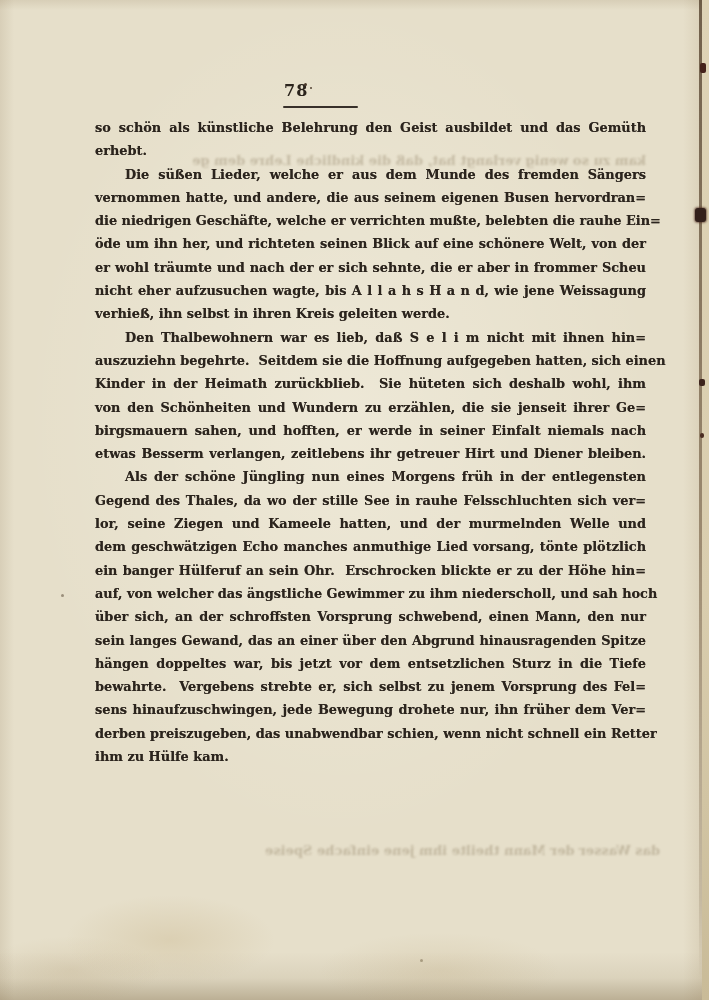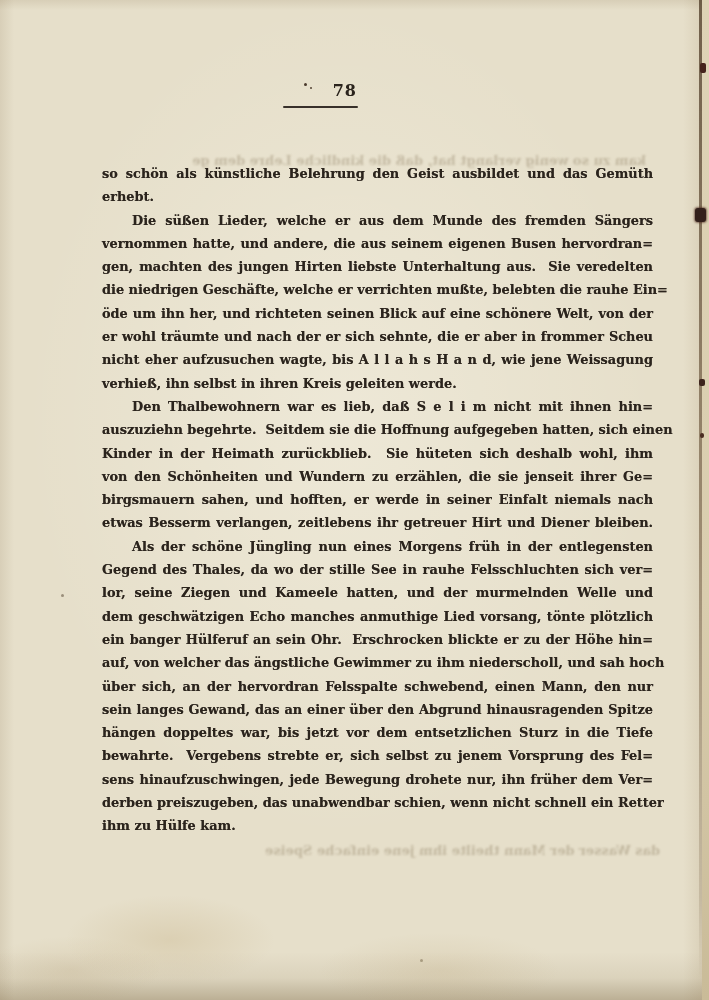--- a/index.html
+++ b/index.html
@@ -14,29 +14,29 @@
       radial-gradient(ellipse 120px 45px at 10% 97%, rgba(160,130,80,0.14), transparent 75%),
       radial-gradient(ellipse 420px 560px at 48% 42%, rgba(255,253,244,0.30), transparent 75%),
       linear-gradient(to right, rgba(130,108,74,0.14) 0px, transparent 14px),
       linear-gradient(to bottom, rgba(140,120,85,0.16) 0px, transparent 10px),
       linear-gradient(to left, rgba(150,125,85,0.20) 0px, transparent 26px),
       linear-gradient(to top, rgba(118,98,62,0.38) 0px, rgba(120,100,65,0.10) 22px, transparent 48px);
     font-family:"DejaVu Serif","Liberation Serif",serif;
   }
   .pagenum{
     position:absolute;left:284px;top:81px;width:73px;
-    text-align:right;font-size:16px;font-weight:700;color:#2b241d;
+    text-align:left;font-size:16px;font-weight:700;color:#2b241d;
     letter-spacing:1px;
   }
   .numrule{
     position:absolute;left:283px;top:106px;width:75px;height:2px;
     background:#38302a;border-radius:1px;
   }
   .text{
-    position:absolute;left:102px;top:116px;width:551px;z-index:2;margin-top:46px;
+    position:absolute;left:95px;top:116px;width:551px;z-index:2;
   }
   .line{
     line-height:23.3px;height:23.3px;
     font-size:12.9px;font-weight:700;color:#2b241d;
     white-space:nowrap;
     text-align:justify;text-align-last:justify;
     text-shadow:0 0 0.5px rgba(43,36,29,0.65);
   }
   .indent{text-indent:30px;}
   .pend{text-align-last:left;}
@@ -80,39 +80,38 @@
   <div class="numrule"></div>
 
   <div class="ghost ghost1">kam zu so wenig verlangt hat, daß die kindliche Lehre dem ge</div>
   <div class="ghost ghost2">das Wasser der Mann theilte ihm jene einfache Speise</div>
 
   <div class="text">
     <div class="line">so schön als künstliche Belehrung den Geist ausbildet und das Gemüth</div>
     <div class="line pend">erhebt.</div>
     <div class="line indent">Die süßen Lieder, welche er aus dem Munde des fremden Sängers</div>
     <div class="line">vernommen hatte, und andere, die aus seinem eigenen Busen hervordran=</div>
-    <div class="line">gen, machten des jungen Hirten liebste Unterhaltung aus.&nbsp; Sie veredelten</div>
     <div class="line">die niedrigen Geschäfte, welche er verrichten mußte, belebten die rauhe Ein=</div>
     <div class="line">öde um ihn her, und richteten seinen Blick auf eine schönere Welt, von der</div>
     <div class="line">er wohl träumte und nach der er sich sehnte, die er aber in frommer Scheu</div>
     <div class="line">nicht eher aufzusuchen wagte, bis A&nbsp;l&nbsp;l&nbsp;a&nbsp;h&nbsp;s H&nbsp;a&nbsp;n&nbsp;d, wie jene Weissagung</div>
     <div class="line pend">verhieß, ihn selbst in ihren Kreis geleiten werde.</div>
     <div class="line indent">Den Thalbewohnern war es lieb, daß S&nbsp;e&nbsp;l&nbsp;i&nbsp;m nicht mit ihnen hin=</div>
     <div class="line">auszuziehn begehrte.&nbsp; Seitdem sie die Hoffnung aufgegeben hatten, sich einen</div>
     <div class="line">Kinder in der Heimath zurückblieb.&nbsp; Sie hüteten sich deshalb wohl, ihm</div>
     <div class="line">von den Schönheiten und Wundern zu erzählen, die sie jenseit ihrer Ge=</div>
     <div class="line">birgsmauern sahen, und hofften, er werde in seiner Einfalt niemals nach</div>
     <div class="line">etwas Besserm verlangen, zeitlebens ihr getreuer Hirt und Diener bleiben.</div>
     <div class="line indent">Als der schöne Jüngling nun eines Morgens früh in der entlegensten</div>
     <div class="line">Gegend des Thales, da wo der stille See in rauhe Felsschluchten sich ver=</div>
     <div class="line">lor, seine Ziegen und Kameele hatten, und der murmelnden Welle und</div>
     <div class="line">dem geschwätzigen Echo manches anmuthige Lied vorsang, tönte plötzlich</div>
     <div class="line">ein banger Hülferuf an sein Ohr.&nbsp; Erschrocken blickte er zu der Höhe hin=</div>
     <div class="line">auf, von welcher das ängstliche Gewimmer zu ihm niederscholl, und sah hoch</div>
-    <div class="line">über sich, an der hervordran Felsspalte schwebend, einen Mann, den nur</div>
+    <div class="line">über sich, an der schroffsten Vorsprung schwebend, einen Mann, den nur</div>
     <div class="line">sein langes Gewand, das an einer über den Abgrund hinausragenden Spitze</div>
     <div class="line">hängen doppeltes war, bis jetzt vor dem entsetzlichen Sturz in die Tiefe</div>
     <div class="line">bewahrte.&nbsp; Vergebens strebte er, sich selbst zu jenem Vorsprung des Fel=</div>
     <div class="line">sens hinaufzuschwingen, jede Bewegung drohete nur, ihn früher dem Ver=</div>
     <div class="line">derben preiszugeben, das unabwendbar schien, wenn nicht schnell ein Retter</div>
     <div class="line pend">ihm zu Hülfe kam.</div>
   </div>
 
   <div class="edgestrip"></div>
   <div class="crease"></div>

